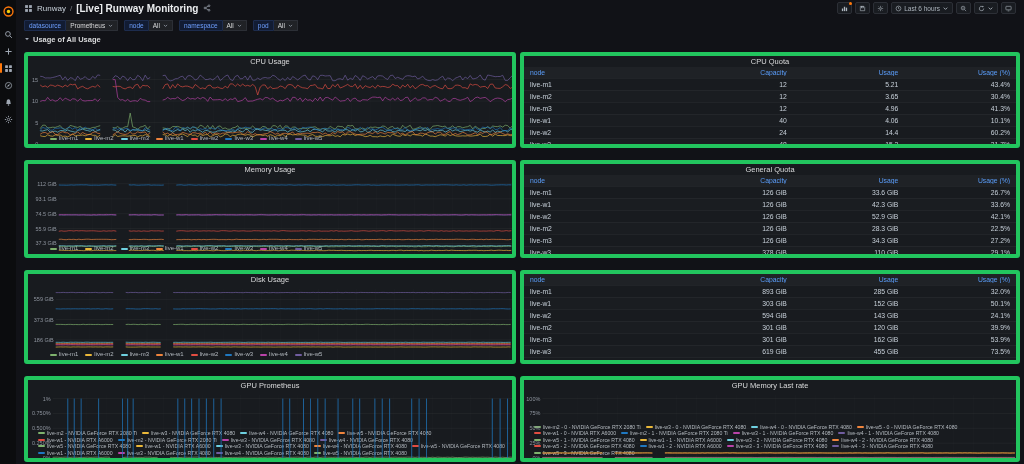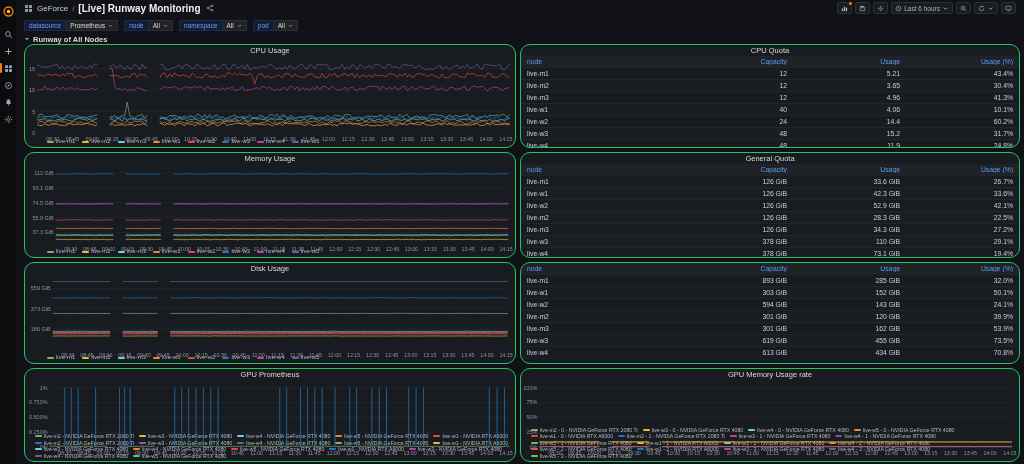--- a/index.html
+++ b/index.html
@@ -37,21 +37,21 @@
   .var .val{font-size:6.5px;color:#d8d9da;background:#202226;border:1px solid #2c2f36;border-left:none;
     padding:1px 4px;border-radius:0 1px 1px 0;height:11px;display:flex;align-items:center;gap:3px;}
   .var .val svg{width:5px;height:5px;color:#9fa7b3;}
   
   .rowhdr{height:10px;display:flex;align-items:center;gap:3px;padding:0 8px;cursor:pointer;}
   .rowhdr svg{width:6px;height:6px;color:#9fa7b3;}
   .rowhdr .rt{font-size:7.5px;font-weight:bold;color:#d8d9da;}
   
   #grid{display:grid;grid-template-columns:492px 500px;grid-template-rows:104px 106px 102px 94px;
     gap:4px;padding:0 4px 0 8px;}
-  .panel{background:#181b1f;border:1px solid #22c55e;border-radius:10px;display:flex;flex-direction:column;overflow:hidden;}
+  .panel{background:#181b1f;border:4px solid #22c55e;border-radius:3px;display:flex;flex-direction:column;overflow:hidden;margin-top:8px;}
   .ptitle{flex:none;height:11px;line-height:11px;text-align:center;font-size:7.5px;color:#d8d9da;cursor:pointer;}
   .cbody{flex:1;position:relative;min-height:0;}
   .cbody svg{position:absolute;left:0;top:0;cursor:crosshair;}
   .legend{flex:none;display:flex;flex-wrap:wrap;column-gap:7px;row-gap:0;padding:0 4px 2px 22px;
     font-size:6px;line-height:7px;color:#b4bac0;}
   .legend.sm{font-size:5.2px;line-height:6.5px;column-gap:5px;padding-left:10px;}
   .li{display:flex;align-items:center;gap:2px;white-space:nowrap;cursor:pointer;}
   .li i{width:7px;height:2px;border-radius:1px;flex:none;}
   
   .tbl{flex:1;overflow:hidden;display:flex;flex-direction:column;}
@@ -128,21 +128,21 @@
 
   <header class="navbar">
     <span class="crumb-icon">
       <svg viewBox="0 0 16 16" fill="currentColor">
           <rect x="2" y="2" width="5" height="5"></rect>
           <rect x="9" y="2" width="5" height="5"></rect>
           <rect x="2" y="9" width="5" height="5"></rect>
           <rect x="9" y="9" width="5" height="5"></rect>
         </svg>
     </span>
-    <span class="crumb-sec">GeForce</span>
+    <span class="crumb-sec">Runway</span>
     <span class="crumb-sep">/</span>
     <span class="crumb-title">[Live] Runway Monitoring</span>
     <span class="share">
       <svg viewBox="0 0 16 16" fill="none" stroke="currentColor" stroke-width="1.4">
           <circle cx="12" cy="3.5" r="1.8"></circle>
           <circle cx="4" cy="8" r="1.8"></circle>
           <circle cx="12" cy="12.5" r="1.8"></circle>
           <line x1="5.6" y1="7.2" x2="10.4" y2="4.3"></line>
           <line x1="5.6" y1="8.8" x2="10.4" y2="11.7"></line>
         </svg>
@@ -248,21 +248,21 @@
             <polyline points="3,6 8,11 13,6"></polyline>
           </svg>
         </span>
       </div>
     </div>
 
   <div class="rowhdr">
     <svg viewBox="0 0 16 16" fill="currentColor">
         <polygon points="3,5 13,5 8,11"></polygon>
       </svg>
-    <span class="rt">Runway of All Nodes</span>
+    <span class="rt">Usage of All Usage</span>
   </div>
 
   <div id="grid">
       <div class="panel">
         <div class="ptitle">CPU Usage</div>
         <div class="cbody">
           <svg width="490" height="87">
             <line x1="12.2" y1="77" x2="485" y2="77" stroke="rgba(255,255,255,0.07)" stroke-width="0.6"></line>
             <text x="10.2" y="79" text-anchor="end" fill="#8e949e" font-size="5.5" font-family="&quot;Liberation Sans&quot;,sans-serif">0</text>
             <line x1="12.2" y1="55.52941176470588" x2="485" y2="55.52941176470588" stroke="rgba(255,255,255,0.07)" stroke-width="0.6"></line>
@@ -894,21 +894,21 @@
             <i style="background: rgb(112, 93, 160);"></i>
             <span>live-w4 - NVIDIA GeForce RTX 4080</span>
           </span>
           <span class="li">
             <i style="background: rgb(126, 178, 109);"></i>
             <span>live-w5 - NVIDIA GeForce RTX 4080</span>
           </span>
         </div>
       </div>
       <div class="panel">
-        <div class="ptitle">GPU Memory Usage rate</div>
+        <div class="ptitle">GPU Memory Last rate</div>
         <div class="cbody">
           <svg width="498" height="77">
             <line x1="18.4" y1="67" x2="493" y2="67" stroke="rgba(255,255,255,0.07)" stroke-width="0.6"></line>
             <text x="16.4" y="69" text-anchor="end" fill="#8e949e" font-size="5.5" font-family="&quot;Liberation Sans&quot;,sans-serif">0%</text>
             <line x1="18.4" y1="52.14150943396226" x2="493" y2="52.14150943396226" stroke="rgba(255,255,255,0.07)" stroke-width="0.6"></line>
             <text x="16.4" y="54.14150943396226" text-anchor="end" fill="#8e949e" font-size="5.5" font-family="&quot;Liberation Sans&quot;,sans-serif">25%</text>
             <line x1="18.4" y1="37.283018867924525" x2="493" y2="37.283018867924525" stroke="rgba(255,255,255,0.07)" stroke-width="0.6"></line>
             <text x="16.4" y="39.283018867924525" text-anchor="end" fill="#8e949e" font-size="5.5" font-family="&quot;Liberation Sans&quot;,sans-serif">50%</text>
             <line x1="18.4" y1="22.424528301886795" x2="493" y2="22.424528301886795" stroke="rgba(255,255,255,0.07)" stroke-width="0.6"></line>
             <text x="16.4" y="24.424528301886795" text-anchor="end" fill="#8e949e" font-size="5.5" font-family="&quot;Liberation Sans&quot;,sans-serif">75%</text>

